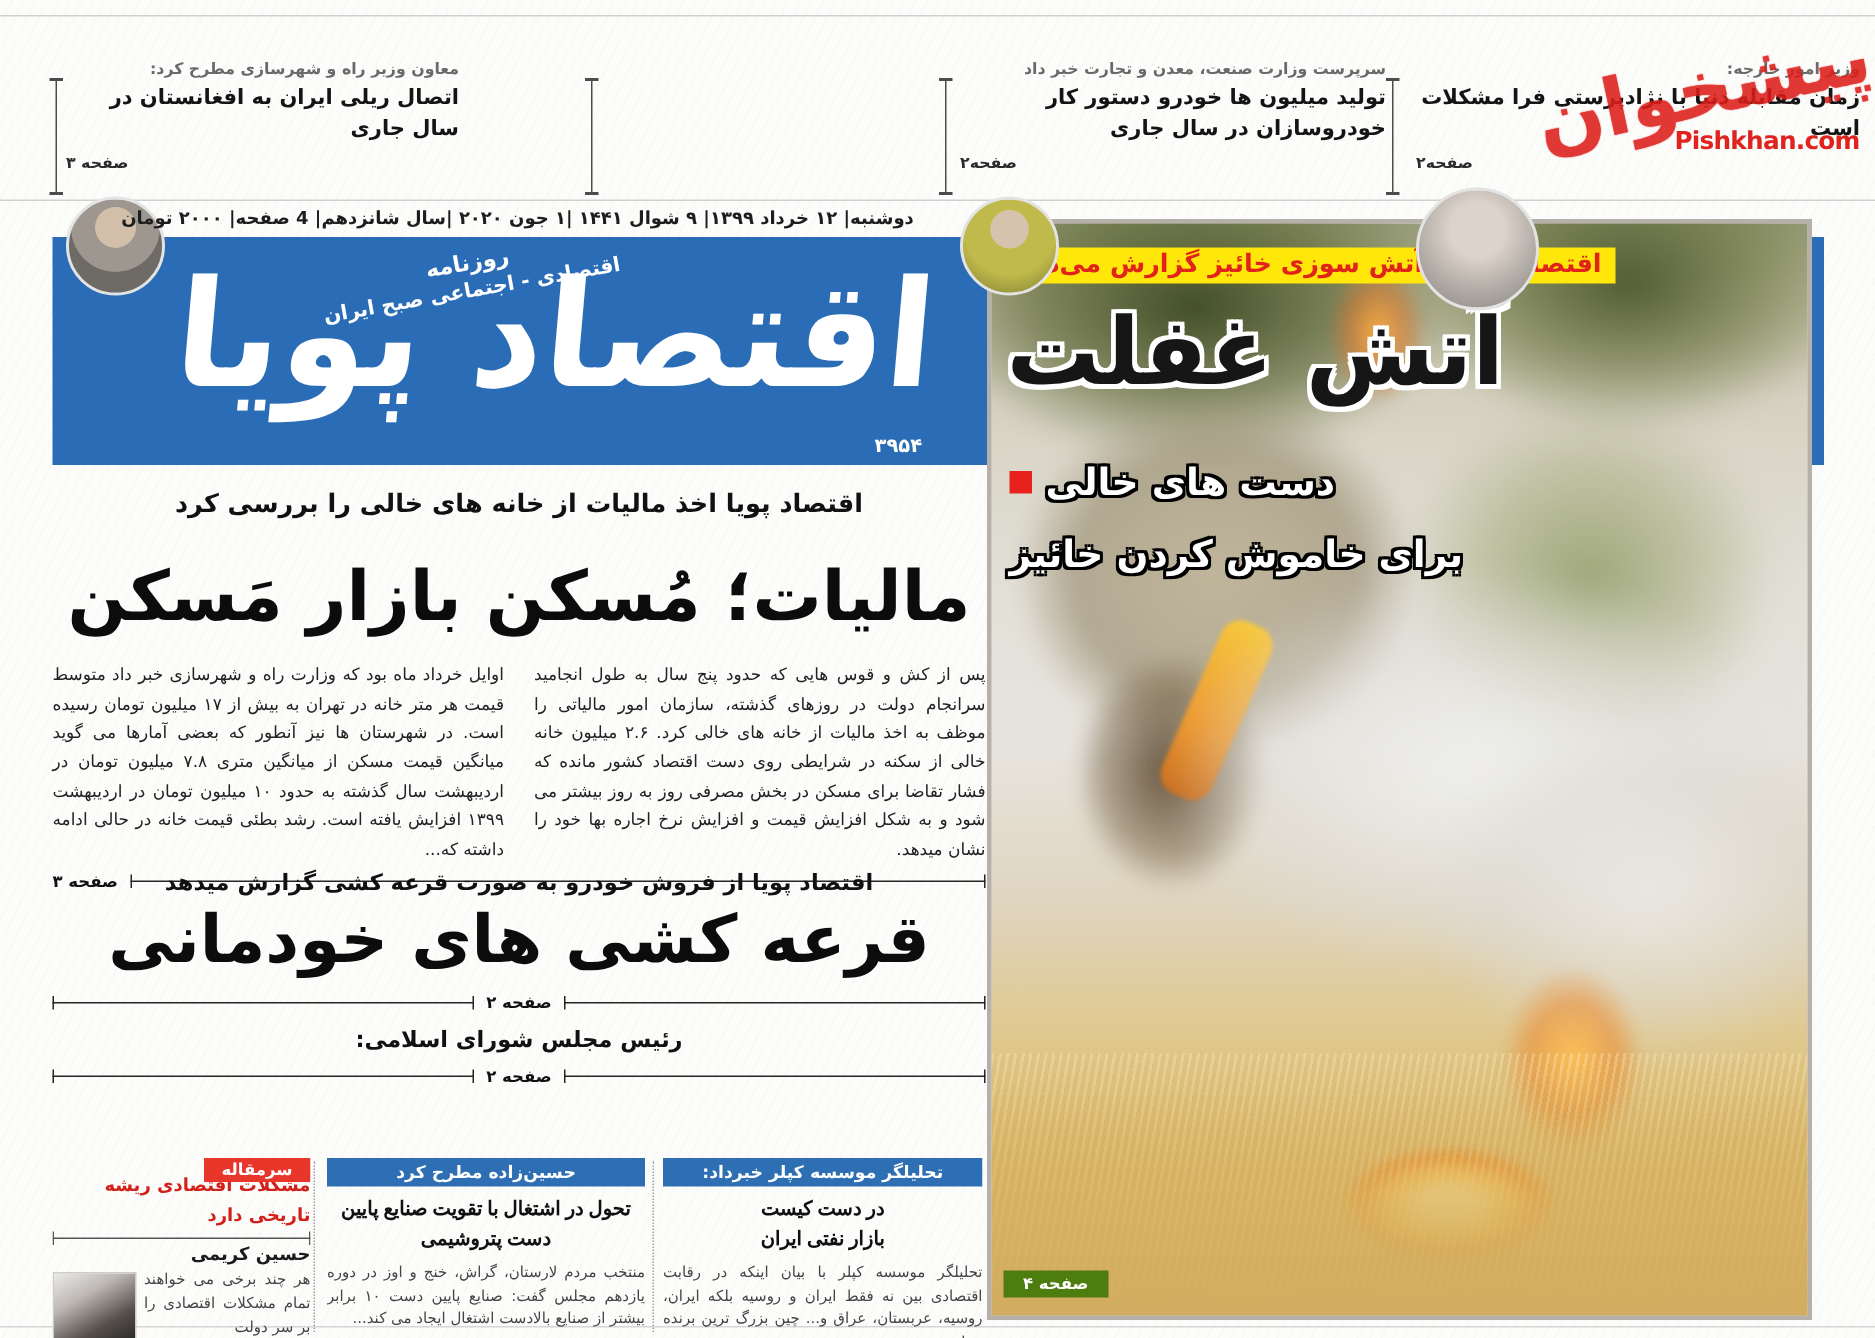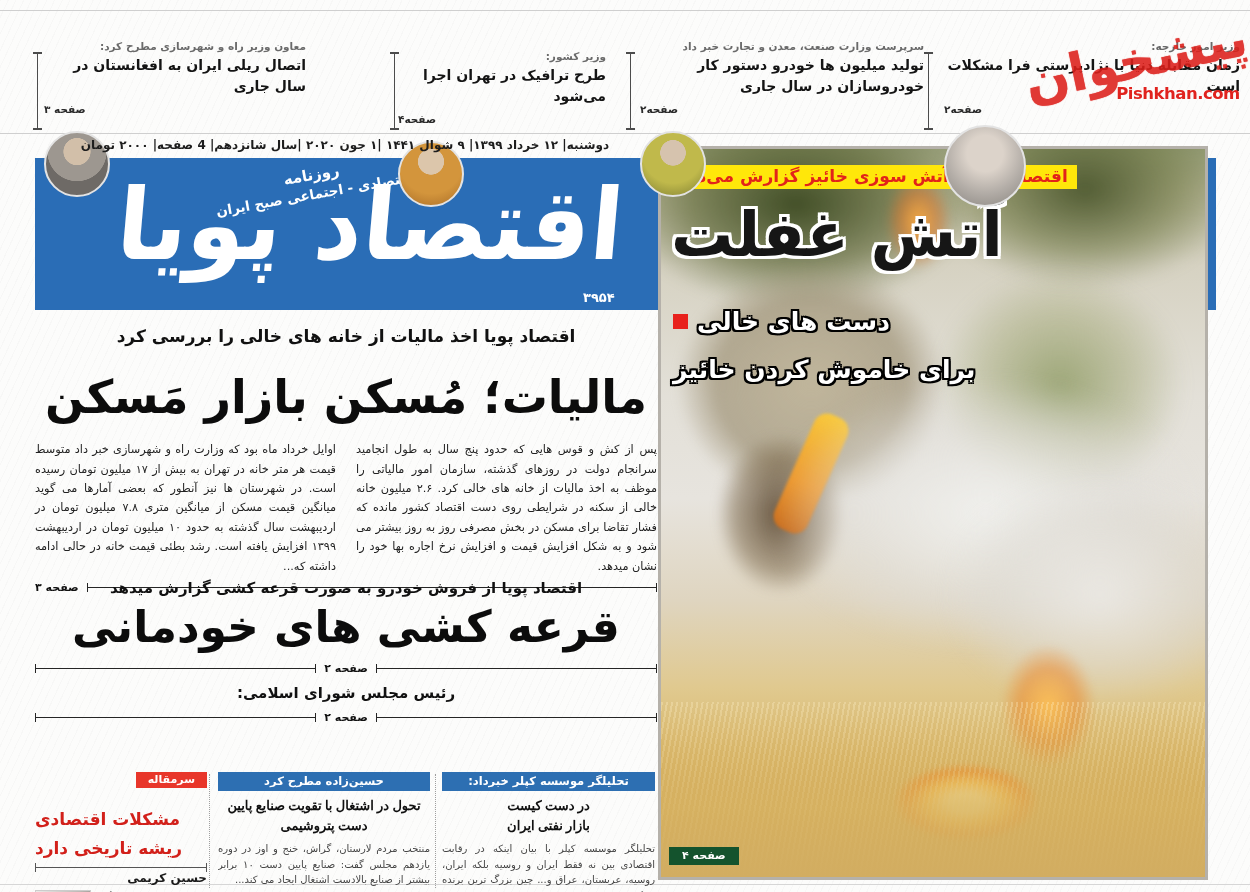--- a/index.html
+++ b/index.html
@@ -68,21 +68,21 @@
                          repeating-linear-gradient(100deg, rgba(255,242,204,.3) 0 2px, transparent 2px 5px); }
   .ph-kicker { left:6px; top:16px; background:#ffe70a; color:#e2231a; font-weight:bold; font-size:17px;
                padding:1px 9px 3px; direction:rtl; white-space:nowrap; }
   .ph-title { left:10px; top:46px; font-size:62px; font-weight:bold; color:#161616; direction:rtl; line-height:1.3;
               text-shadow:-3px -3px 0 #fff,3px -3px 0 #fff,-3px 3px 0 #fff,3px 3px 0 #fff,0 -3px 0 #fff,0 3px 0 #fff,-3px 0 0 #fff,3px 0 0 #fff; }
   .ph-subrow { left:12px; display:flex; align-items:center; gap:9px; }
   .ph-sub1 { top:158px; } .ph-sub2 { top:206px; }
   .red-sq { width:15px; height:15px; background:#e8211c; flex:0 0 auto; }
   .ph-subtext { font-size:25px; font-weight:bold; color:#fff; direction:rtl; white-space:nowrap;
                 text-shadow:-2px -2px 0 #000,2px -2px 0 #000,-2px 2px 0 #000,2px 2px 0 #000,0 -2px 0 #000,0 2px 0 #000,-2px 0 0 #000,2px 0 0 #000; }
-  .ph-page { left:8px; bottom:12px; background:#14532d; color:#fff; font-size:11px; font-weight:bold; padding:2px 13px 3px; direction:rtl; }
+  .ph-page { left:8px; bottom:12px; background:#4d7c0f; color:#fff; font-size:11px; font-weight:bold; padding:2px 13px 3px; direction:rtl; }
 
   
   .lead { position:absolute; left:35px; top:326px; width:622px; z-index:5; }
   .lead-kicker { text-align:center; font-size:17px; font-weight:bold; color:#111; direction:rtl; }
   .lead-headline { text-align:center; font-size:46px; font-weight:bold; color:#0c0c0c; direction:rtl; line-height:1.35; margin-top:20px; letter-spacing:-1px; }
   .lead-cols { display:flex; direction:rtl; gap:20px; margin-top:12px; }
   .lead-col { flex:1; font-size:11.3px; line-height:1.72; color:#222; text-align:justify; direction:rtl; }
   .rule-row { display:flex; align-items:center; gap:8px; margin-top:5px; }
   .hline { flex:1; height:1px; background:#252525; position:relative; }
   .hline::before, .hline::after { content:""; position:absolute; top:-4px; width:1px; height:9px; background:#252525; }
@@ -97,21 +97,21 @@
   .story3 .s-headline { text-align:center; font-size:27px; font-weight:bold; color:#0c0c0c; direction:rtl; line-height:1.4; margin-top:7px; letter-spacing:-.5px; }
   .story3 .rule-row { margin-top:9px; }
 
   
   .bbox { position:absolute; top:772px; height:120px; overflow:hidden; z-index:5; }
   .boxA { left:35px; width:172px; }
   .boxB { left:218px; width:212px; }
   .boxC { left:442px; width:213px; }
   .vdot { position:absolute; top:774px; height:114px; width:0; border-left:1px dotted #9f9f9f; z-index:4; }
   .edit-label { position:absolute; right:0; top:0; background:#e8362a; color:#fff; font-size:11px; font-weight:bold; padding:1px 12px 2px; direction:rtl; }
-  .edit-title { margin-top:33px; color:#d2201a; font-size:17px; font-weight:bold; text-align:left; direction:rtl; line-height:1.7; }
+  .edit-title { margin-top:8px; color:#d2201a; font-size:12px; font-weight:bold; text-align:right; direction:rtl; line-height:1.7; }
   .edit-rule { margin-top:4px; }
   .edit-rule .hline { background:#555; } .edit-rule .hline::before, .edit-rule .hline::after { background:#555; }
   .edit-author { margin-top:3px; font-size:12px; font-weight:bold; color:#1a1a1a; text-align:right; direction:rtl; }
   .edit-body { margin-top:3px; font-size:10px; color:#444; line-height:1.6; text-align:justify; direction:rtl; }
   .edit-photo { float:left; width:56px; height:58px; margin:2px 5px 0 0; border:1px solid #ccc;
                 background:linear-gradient(150deg,#eceae8 0%,#bdb8b4 30%,#56504c 62%,#141414 100%); }
   .box-bar { background:#2d6fb2; color:#fff; font-size:11.5px; font-weight:bold; text-align:center; padding:2px 0 3px; direction:rtl; }
   .box-headline { margin-top:5px; font-size:13px; font-weight:bold; color:#101010; text-align:center; direction:rtl; line-height:1.55;font-family:Liberation Serif, serif; }
   .box-headline span { display:block; }
   .box-body { margin-top:5px; font-size:10px; color:#454545; line-height:1.55; text-align:justify; direction:rtl; }
@@ -130,28 +130,20 @@
 
   <div class="brief b1">
     <div class="brief-text">
       <div class="brief-kicker">معاون وزیر راه و شهرسازی مطرح کرد:</div>
       <div class="brief-headline">اتصال ریلی ایران به افغانستان در سال جاری</div>
       <div class="brief-page">صفحه ۳</div>
     </div>
     <div class="brief-photo p1"></div>
   </div>
 
-  <div class="brief b2">
-    <div class="brief-text">
-      <div class="brief-kicker">وزیر کشور:</div>
-      <div class="brief-headline">طرح ترافیک در تهران اجرا می‌شود</div>
-      <div class="brief-page">صفحه۴</div>
-    </div>
-    <div class="brief-photo p2"></div>
-  </div>
 
   <div class="brief b3">
     <div class="brief-text">
       <div class="brief-kicker">سرپرست وزارت صنعت، معدن و تجارت خبر داد</div>
       <div class="brief-headline">تولید میلیون ها خودرو دستور کار خودروسازان در سال جاری</div>
       <div class="brief-page">صفحه۲</div>
     </div>
     <div class="brief-photo p3"></div>
   </div>
 

